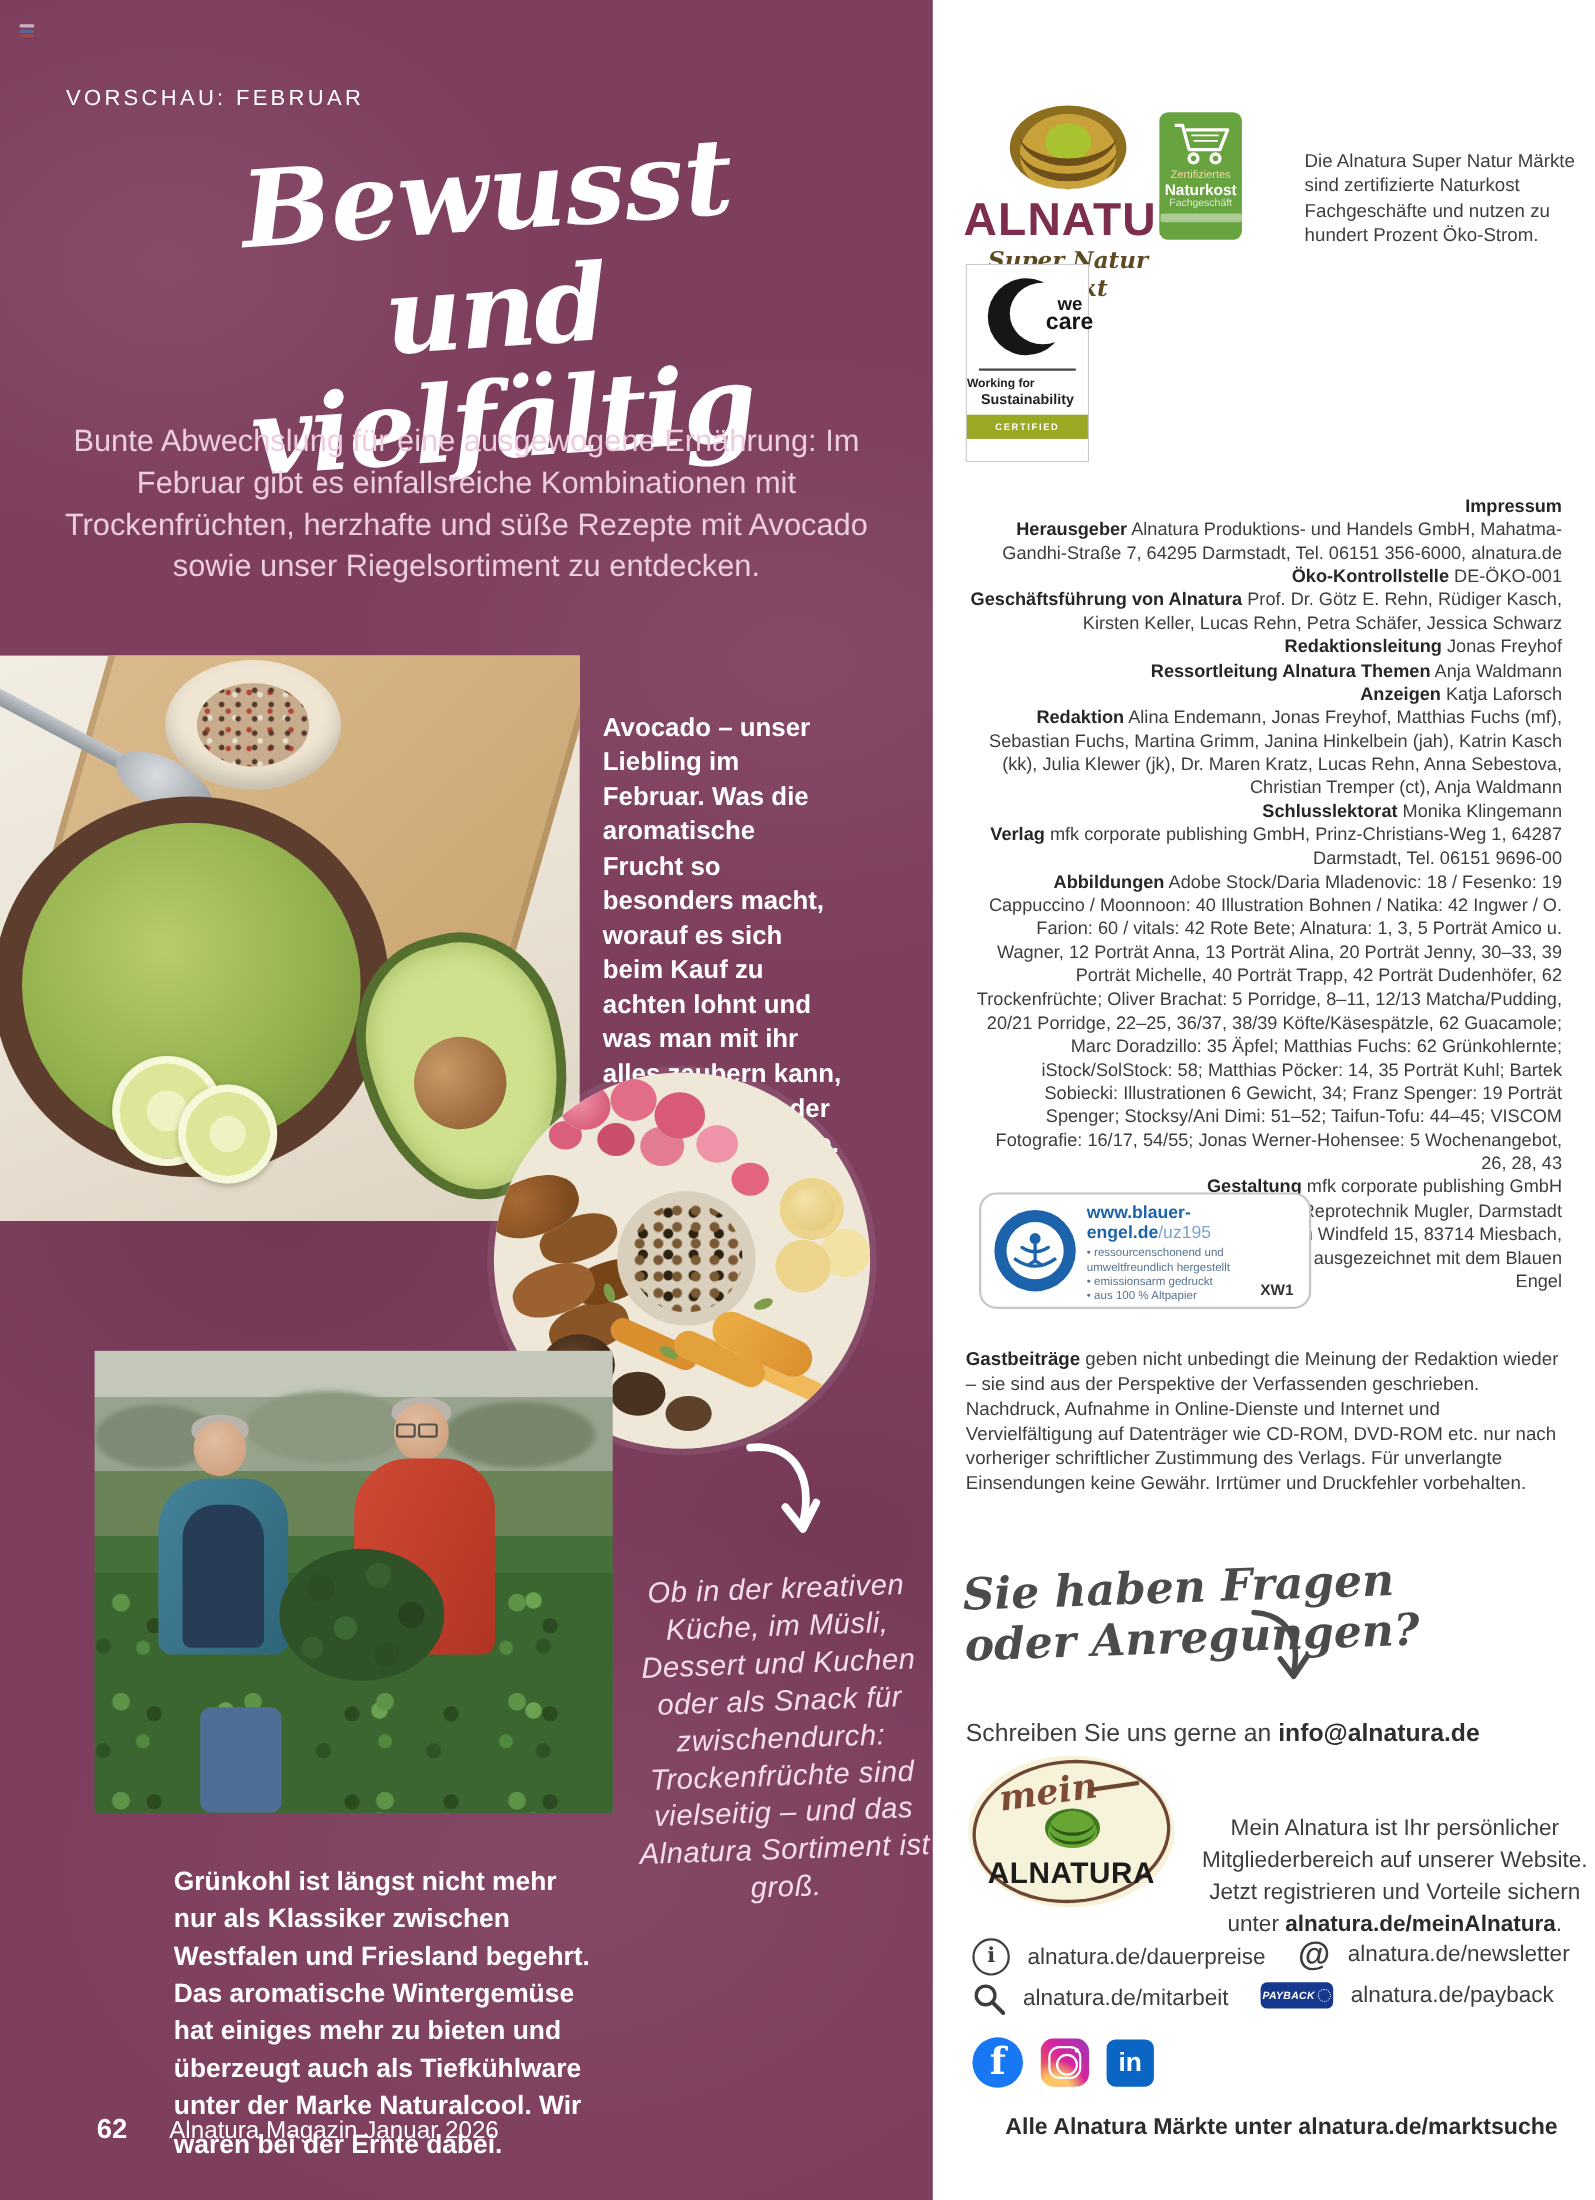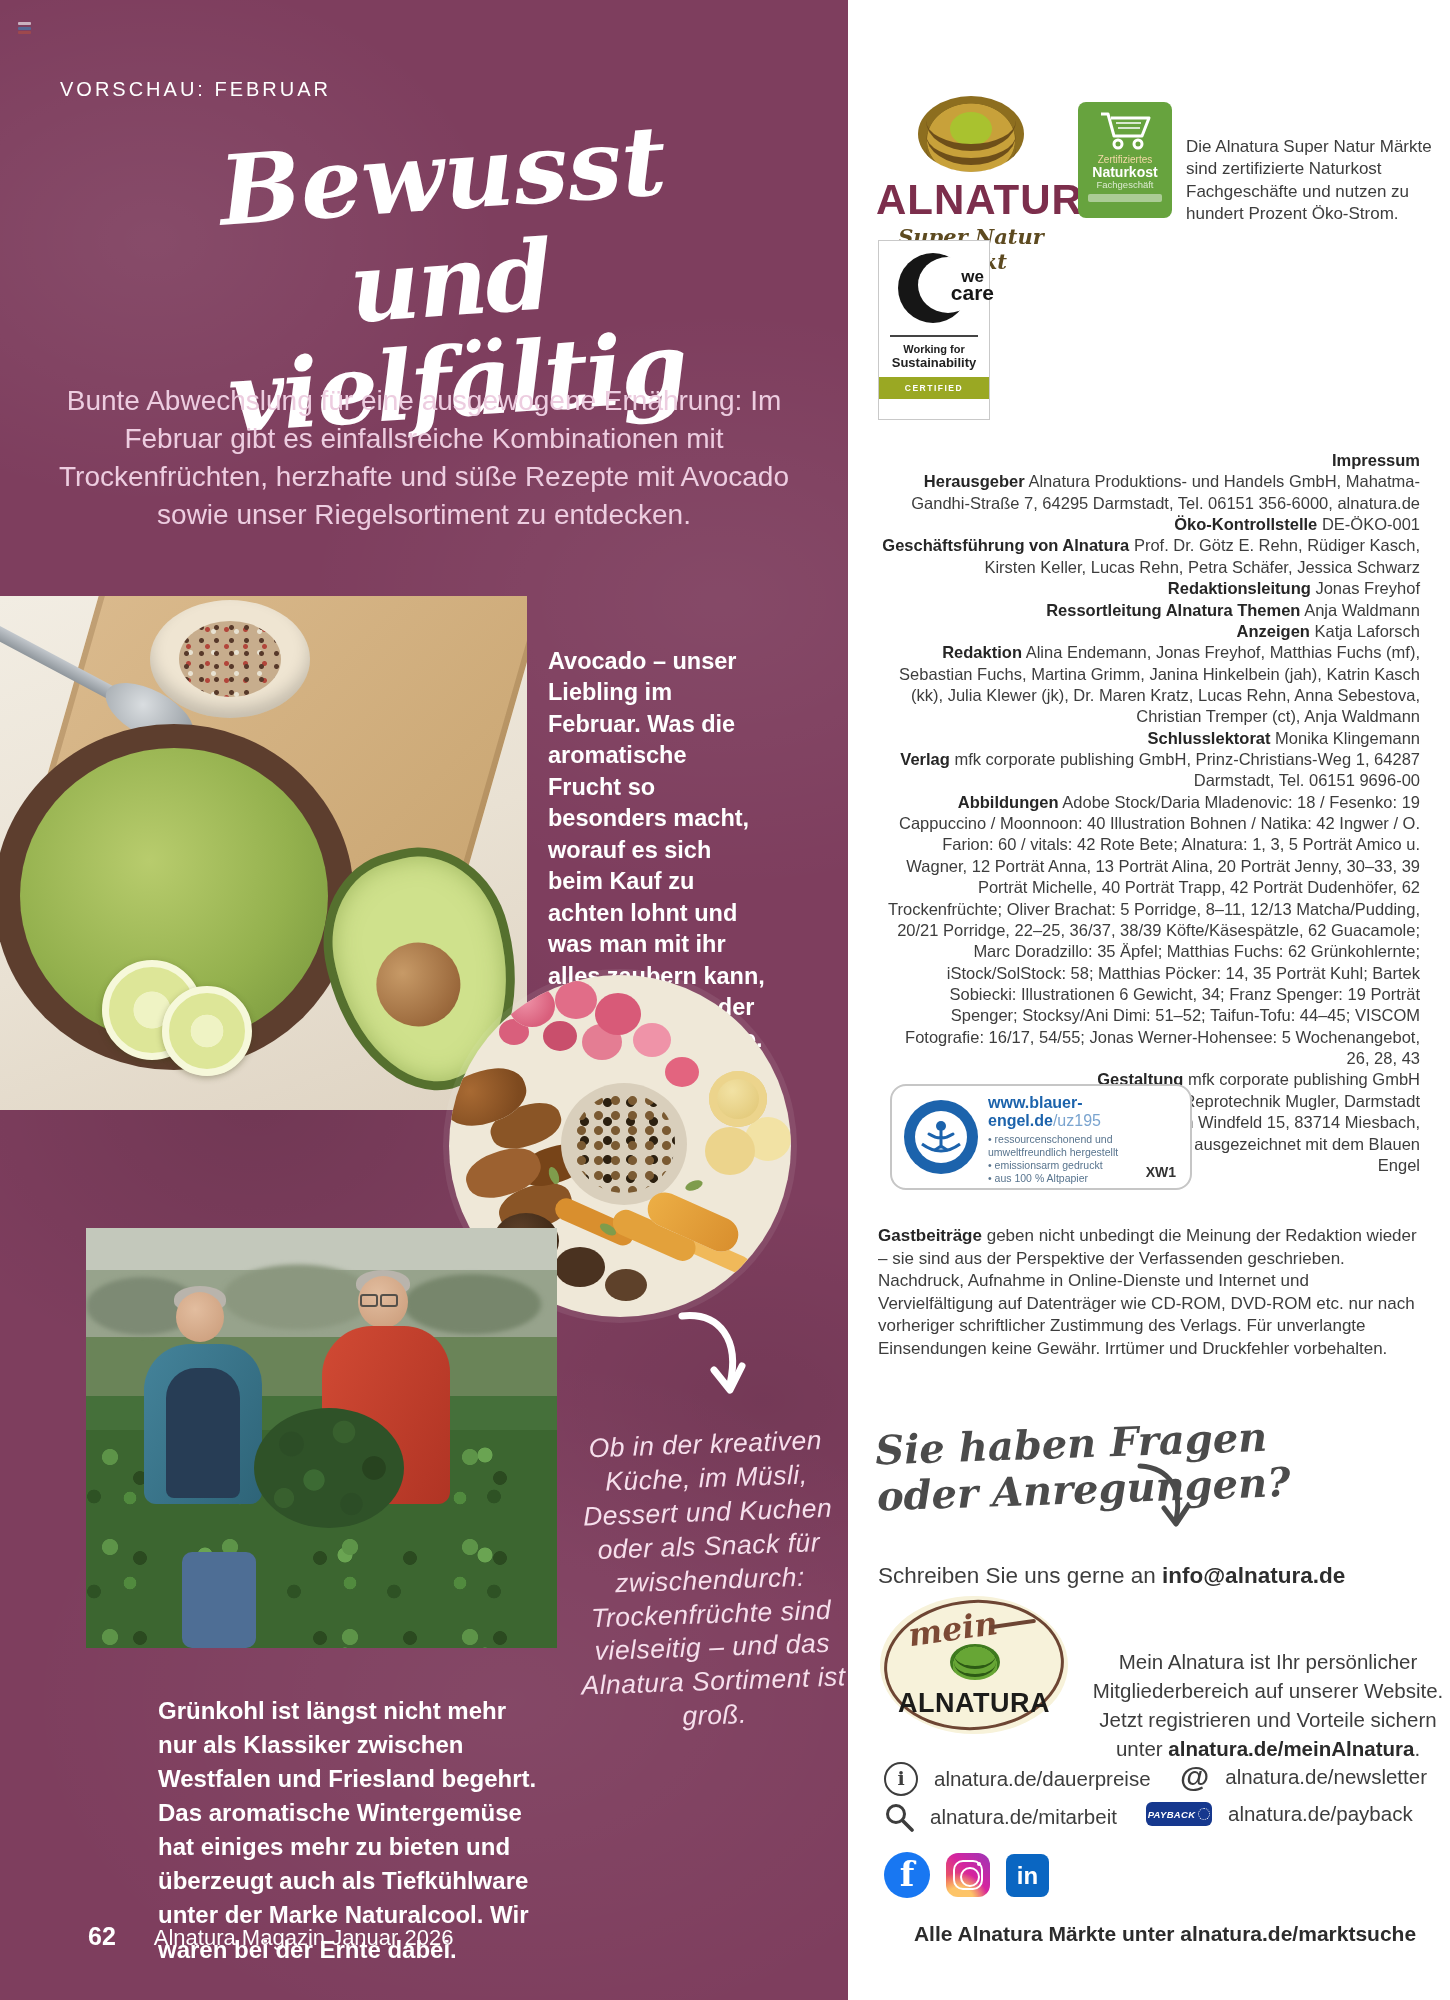--- a/index.html
+++ b/index.html
@@ -98,34 +98,34 @@
   .right{color:#3d3d3d;}
   .logo-block{left:876px;top:96px;width:190px;text-align:center;}
   .emblem{position:relative;width:106px;height:76px;margin:0 auto;border-radius:50%;
     background:radial-gradient(ellipse at 50% 58%,#c8a13a 0 58%,#8d6e1f 59% 100%);overflow:hidden;}
   .emblem .sun{position:absolute;left:32px;top:16px;width:42px;height:34px;border-radius:50%;background:#a9c22f;}
   .emblem .arc{position:absolute;left:8px;width:90px;height:54px;border:0;border-bottom:7px solid #6e4f19;border-radius:50%;}
   .emblem .a1{top:-6px;} .emblem .a2{top:8px;} .emblem .a3{top:22px;}
   .brand-name{margin-top:4px;font-size:42px;font-weight:bold;color:#7c2e4c;letter-spacing:1px;}
   .brand-claim{font-family:"DejaVu Serif",serif;font-style:italic;font-weight:bold;font-size:21px;color:#5d4a20;margin-top:0px;}
 
-  .cert-badge{left:1078px;top:102px;width:94px;height:116px;background:#67a33e;border-radius:8px;color:#fff;text-align:center;padding-top:6px;box-sizing:border-box;}
+  .cert-badge{left:1054px;top:102px;width:75px;height:116px;background:#67a33e;border-radius:8px;color:#fff;text-align:center;padding-top:6px;box-sizing:border-box;}
   .cart{margin:0 auto;display:block;}
   .cb1{font-size:10px;color:#f3d9a6;margin-top:2px;} .cb2{font-size:14px;font-weight:bold;line-height:1;} .cb3{font-size:9.5px;color:#dcead0;}
   .cb-strip{margin:4px auto 0;width:74px;height:8px;background:rgba(255,255,255,.45);border-radius:2px;}
   .cert-text{left:1186px;top:136px;width:268px;font-size:17px;line-height:1.32;}
 
   .wecare{left:878px;top:240px;width:112px;height:180px;background:#fff;border:1.5px solid #c9c9c9;box-sizing:border-box;padding-top:10px;}
   .cres{position:relative;width:72px;height:72px;margin:2px auto 0;}
   .cres .c1{position:absolute;left:0;top:0;width:70px;height:70px;border-radius:50%;background:#161616;}
   .cres .c2{position:absolute;left:20px;top:4px;width:60px;height:56px;border-radius:50%;background:#fff;}
   .cres .we{position:absolute;right:-14px;top:14px;font-size:17px;font-weight:bold;color:#161616;}
   .cres .care{position:absolute;right:-24px;top:28px;font-size:21px;font-weight:bold;color:#161616;}
   .wc-line{width:80%;height:2px;background:#444;margin:10px auto 6px;}
-  .wc1{text-align:center;font-size:11px;font-weight:bold;color:#222;}
+  .wc1{text-align:left;font-size:11px;font-weight:bold;color:#222;}
   .wc2{text-align:center;font-size:13px;font-weight:bold;color:#222;}
   .wc-banner{margin-top:7px;height:22px;background:#9aa823;color:#fff;font-size:8.5px;font-weight:bold;letter-spacing:1.5px;text-align:center;line-height:22px;}
 
   .impressum{left:878px;top:450px;width:542px;font-size:16.5px;line-height:1.295;}
   .impressum p{margin:0;text-align:right;}
   .impressum b{color:#262626;}
   .imp-head{font-weight:bold;color:#262626;}
 
   .engel{left:890px;top:1084px;width:302px;height:106px;border:2px solid #c6c6c6;border-radius:16px;box-sizing:border-box;padding:8px 10px 6px 96px;background:#fff;}
   .engel-logo{position:absolute;left:10px;top:12px;width:78px;height:78px;}

